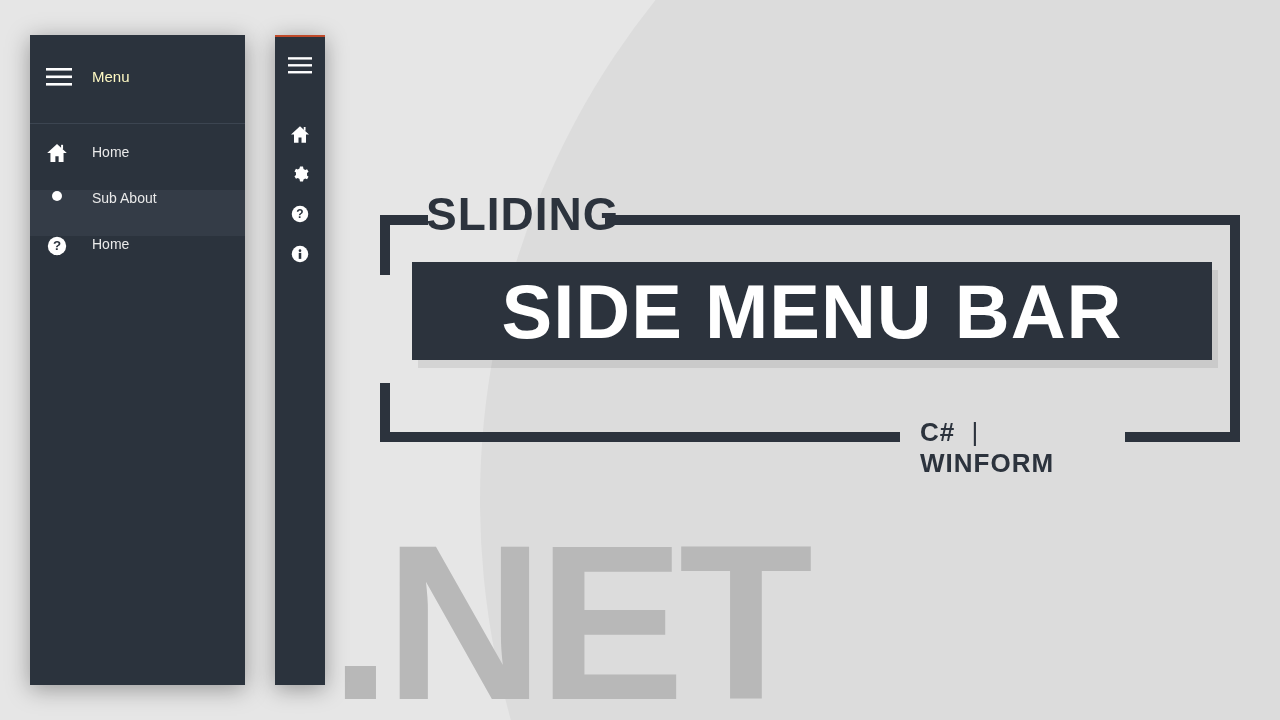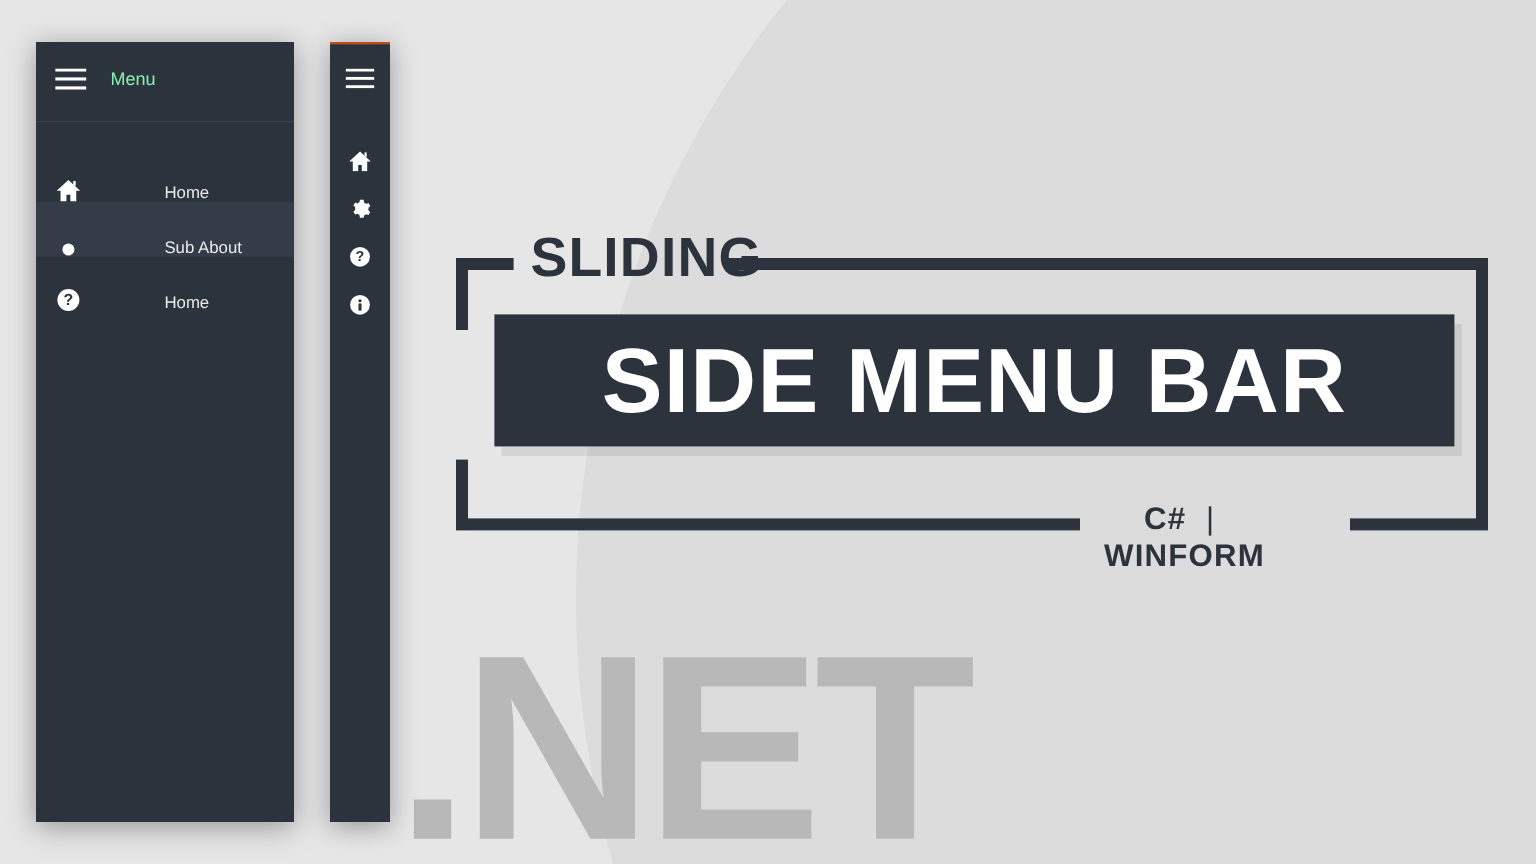--- a/index.html
+++ b/index.html
@@ -33,39 +33,38 @@
   .panel {
     position: absolute;
     background: #2b333d;
     box-shadow: 0 4px 22px rgba(0,0,0,.35);
     z-index: 2;
   }
   .panel-wide { left: 30px; top: 35px; width: 215px; height: 650px; }
   .panel-slim { left: 275px; top: 35px; width: 50px; height: 650px; border-top: 2px solid #c04a2a; }
 
   .panel-head {
-    display: flex; align-items: flex-end;
-    padding: 22px 16px;
-    color: #86efac;
+    display: flex; align-items: flex-start;
+    padding: 33px 16px;
+    color: #fef9c3;
   }
   .panel-head .burger { margin-right: 20px; }
   .panel-head .label { font-size: 15px; font-weight: 300; }
 
   .divider { height: 1px; background: #3c4551; margin: 4px 0 0 0; }
 
   .items { margin-top: 20px; }
   .item {
-    display: flex; align-items: flex-end;
+    display: flex; align-items: flex-start;
     height: 46px;
     padding: 0 16px;
     color: #eaeaea;
     font-size: 14px;
     font-weight: 300;
     cursor: pointer;
-    gap: 45px;
   }
   .item .icon { width: 22px; display: flex; justify-content: center; margin-right: 24px; }
   .item.selected { background: #343c47; }
 
   
   .panel-slim .burger-row {
     display: flex; justify-content: center; align-items: center;
     height: 56px;
   }
   .slim-items { display: flex; flex-direction: column; gap: 18px; align-items: center; margin-top: 30px; }
@@ -83,48 +82,47 @@
   .frame-top-left  { position:absolute; left:0; top:20px;   width:10px; height:60px;  background:#2c333d; }
   .frame-top-left2 { position:absolute; left:0; top:20px;   width:48px; height:10px;  background:#2c333d; }
   .frame-top-right { position:absolute; left:225px; top:20px; width:635px; height:10px; background:#2c333d; }
   .frame-top-right2{ position:absolute; left:850px; top:20px; width:10px; height:225px; background:#2c333d; }
   .frame-bot-right { position:absolute; left:745px; top:237px; width:115px; height:10px; background:#2c333d; }
   .frame-bot-left  { position:absolute; left:0; top:237px;  width:520px; height:10px; background:#2c333d; }
   .frame-bot-left2 { position:absolute; left:0; top:188px;  width:10px; height:58px; background:#2c333d; }
 
   .sliding {
     position: absolute;
-    left: 62px; top: -8px;
+    left: 46px; top: -8px;
     font-size: 46px;
     font-weight: 800;
     letter-spacing: 1px;
     color: #2c333d;
   }
   .banner {
     position: absolute;
     left: 32px; top: 67px;
-    width: 800px; height: 110px;
+    width: 800px; height: 98px;
     background: #2c333d;
     display: flex; align-items: center; justify-content: center;
     box-shadow: 6px 8px 0 rgba(0,0,0,0.08);
   }
   .banner span {
     color: #fff;
     font-size: 76px;
     font-weight: 800;
     letter-spacing: 1px;
   }
   .tech {
     position: absolute;
     left: 540px; top: 222px;
     font-size: 26px;
     font-weight: 800;
     color: #2c333d;
     letter-spacing: 1px;
-    text-align: center;
   }
   .tech .sep { margin: 0 8px; font-weight: 400; }
 </style>
 </head>
 <body>
 
 <div class="bg-arc"></div>
 <div class="bg-net">.NET</div>
 
 <div class="panel panel-wide">

